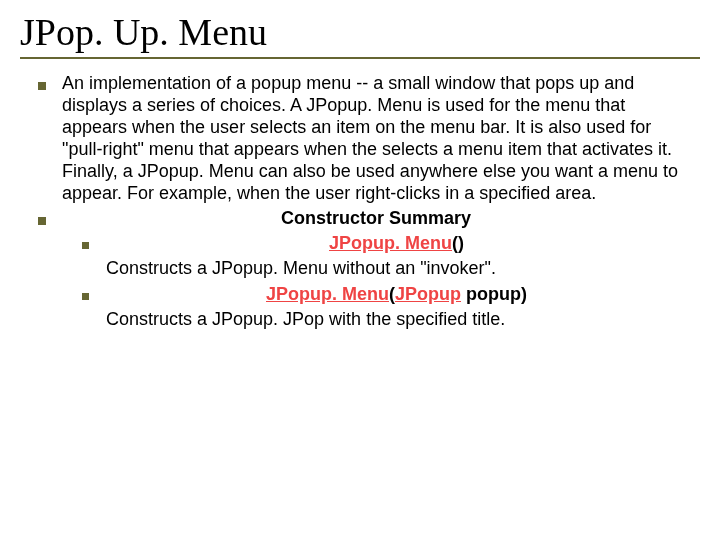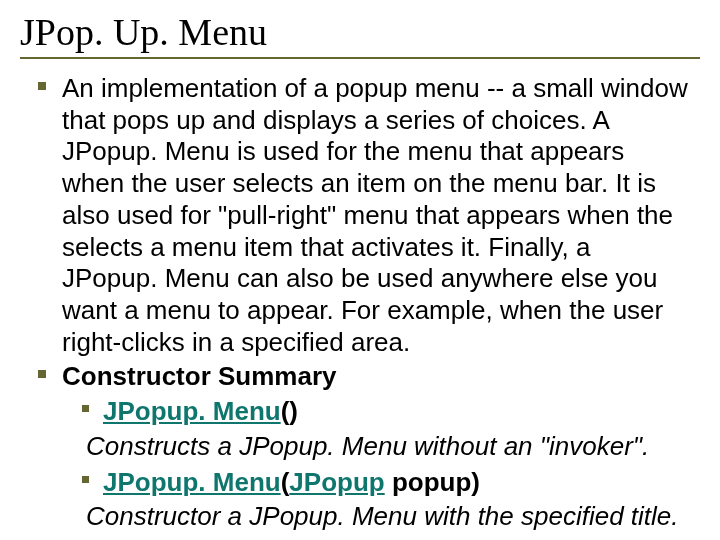--- a/index.html
+++ b/index.html
@@ -24,21 +24,21 @@
     margin-bottom: 14px;
   }
   .title {
     font-size: 38px;
     font-family: "Times New Roman", Times, serif;
     color: #000;
     font-weight: normal;
   }
   .body {
     padding: 0 10px 0 18px;
-    font-size: 26px;
+    font-size: 18px;
     line-height: 1.22;
   }
   .bullet-row {
     display: flex;
     align-items: flex-start;
     margin-bottom: 3px;
   }
   .bullet-row.l2 {
     margin-left: 44px;
   }
@@ -53,30 +53,29 @@
   .l2 .sq {
     width: 7px;
     height: 7px;
     flex: 0 0 7px;
     margin-top: 9px;
     margin-right: 14px;
   }
   .txt {
     flex: 1;
   }
-  .bold { font-weight: bold; }
+  .bold { font-weight: bold; text-align: center; }
   .link {
-    color: #0f766e;
+    color: #ef4444;
     text-decoration: underline;
   }
   .nested-desc {
-    margin-left: 48px;
+    margin-left: 68px;
     margin-top: 0;
     margin-bottom: 4px;
-    font-style: italic;
   }
 </style>
 </head>
 <body>
 
 <div class="slide">
 
   <div class="title-wrap">
     <span class="title">JPop. Up. Menu</span>
   </div>
@@ -100,16 +99,16 @@
       </div>
     </div>
     <div class="nested-desc">Constructs a JPopup. Menu without an "invoker".</div>
 
     <div class="bullet-row l2">
       <div class="sq"></div>
       <div class="txt bold">
         <span class="link">JPopup. Menu</span><span>(</span><span class="link">JPopup</span><span> popup)</span>
       </div>
     </div>
-    <div class="nested-desc">Constructor a JPopup. Menu with the specified title.</div>
+    <div class="nested-desc">Constructs a JPopup. JPop with the specified title.</div>
 
   </div>
 </div>
 
 </body></html>

